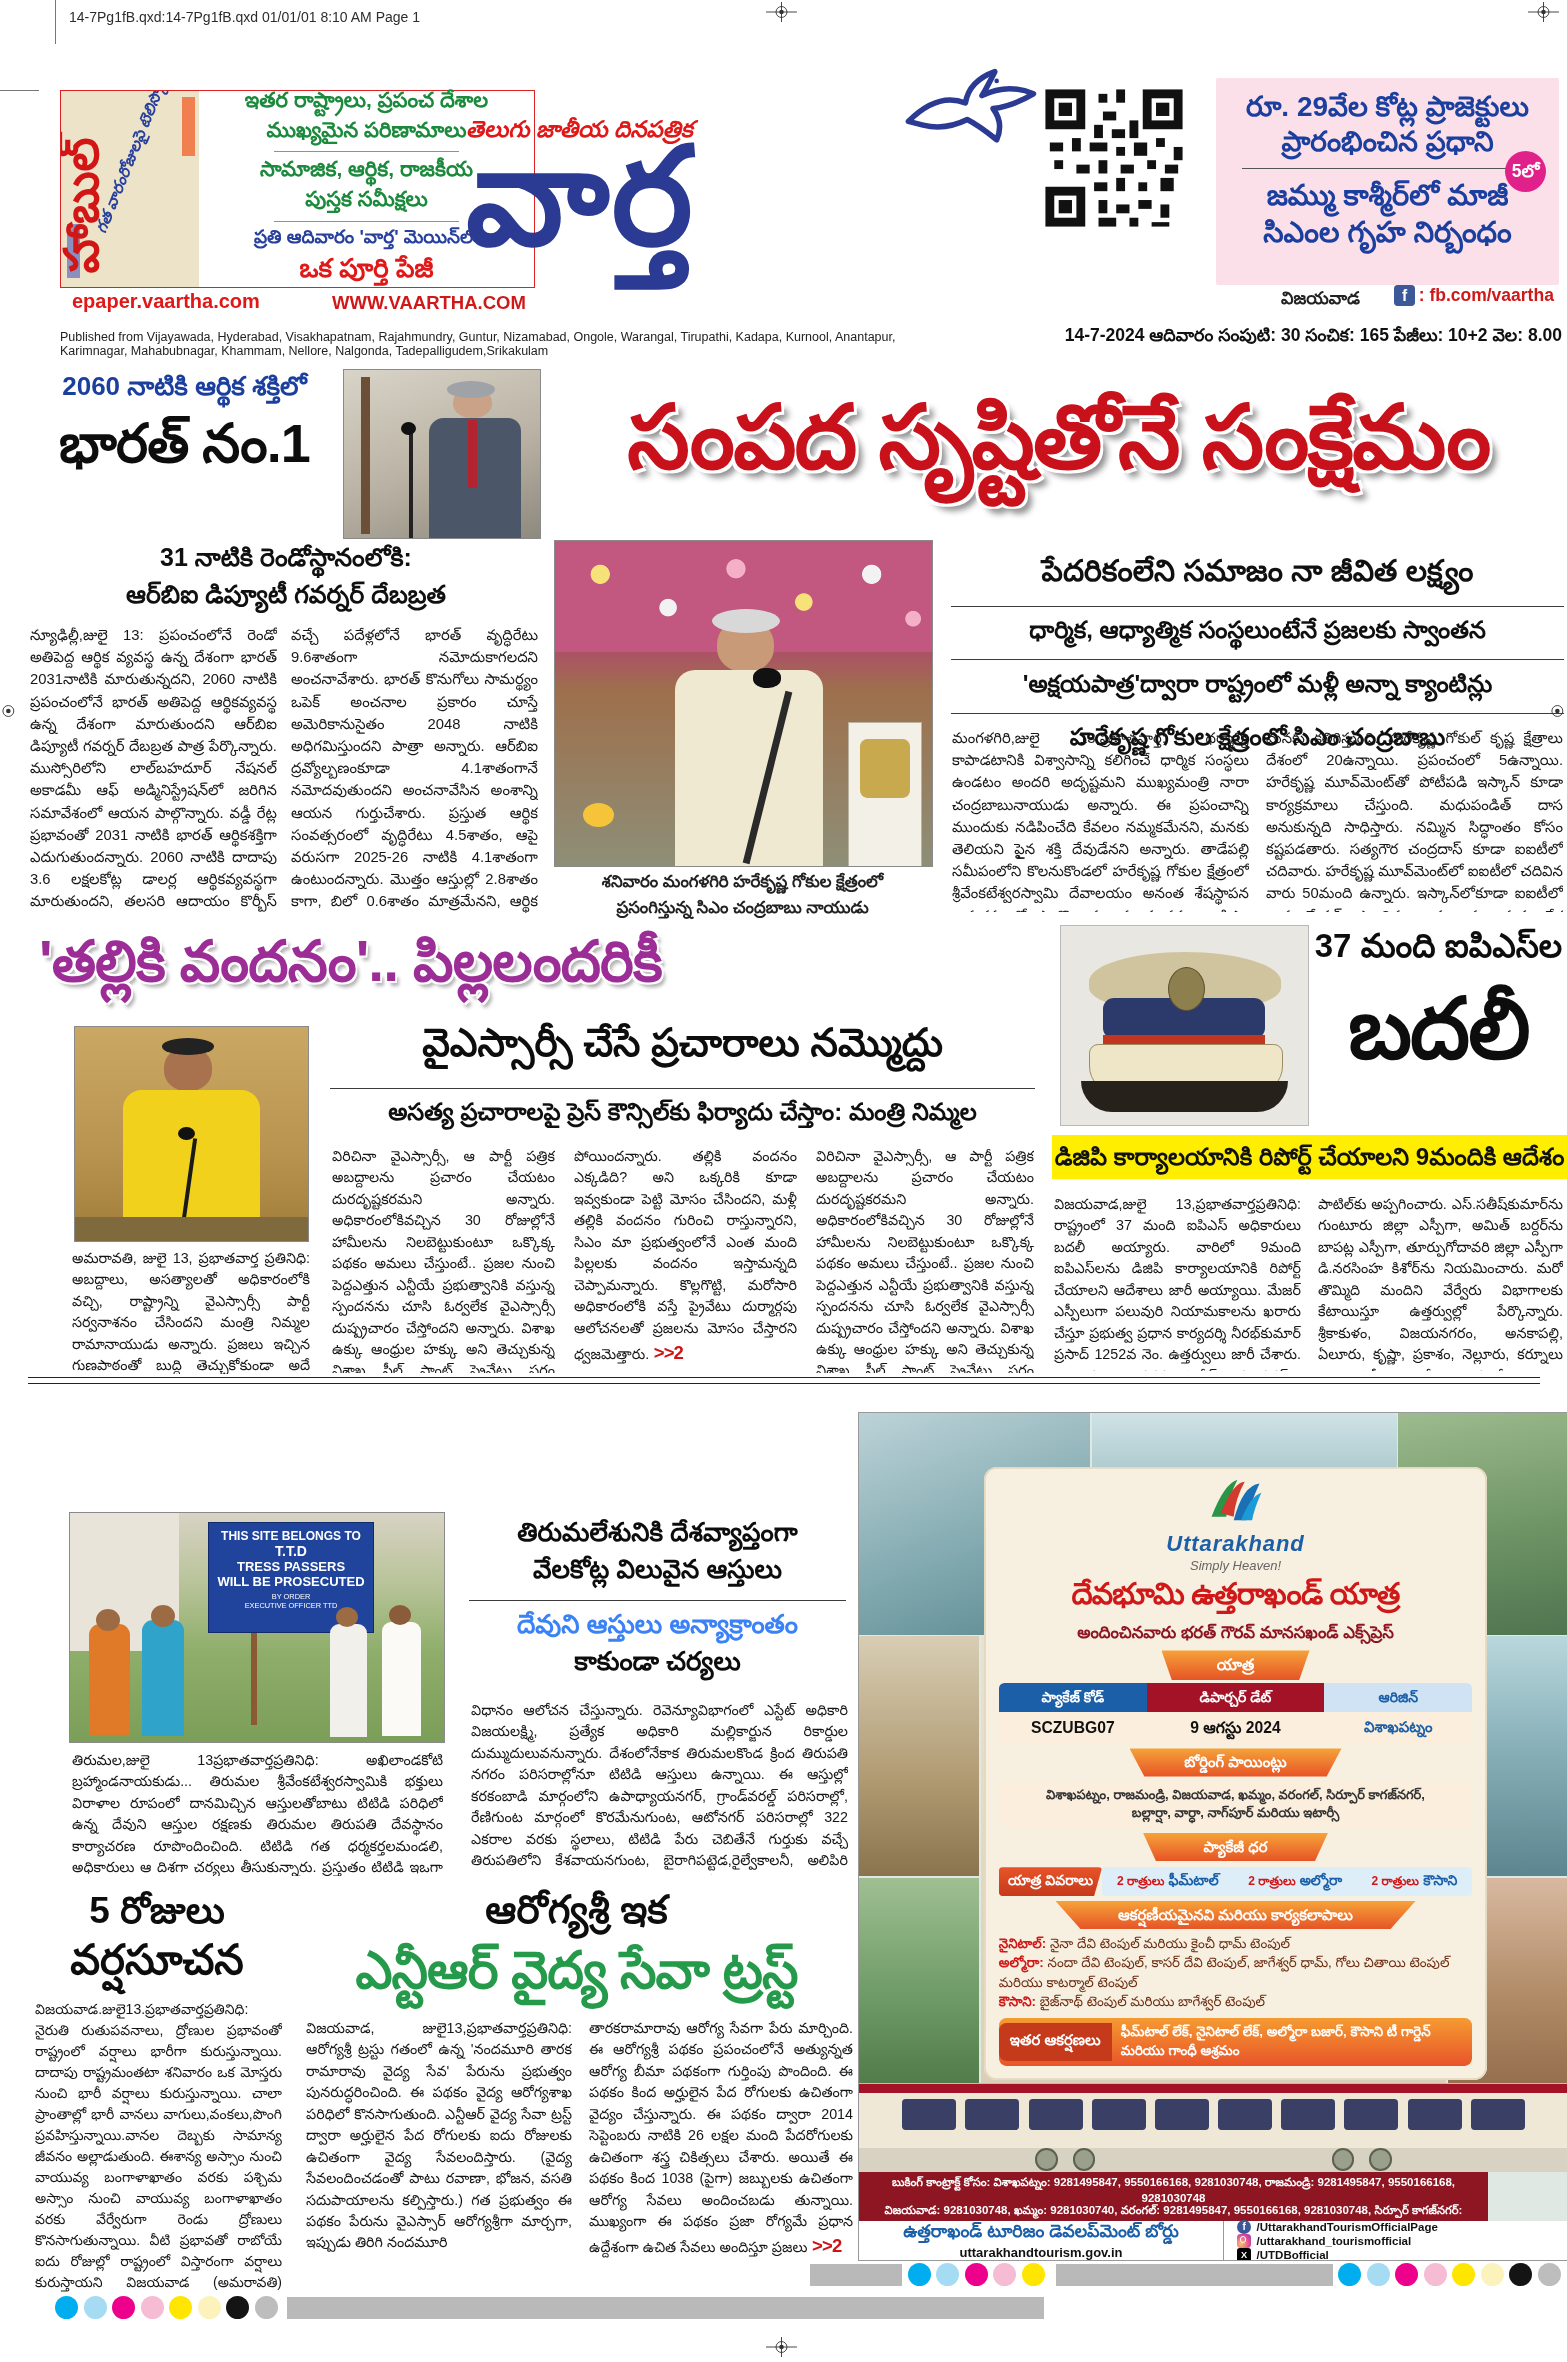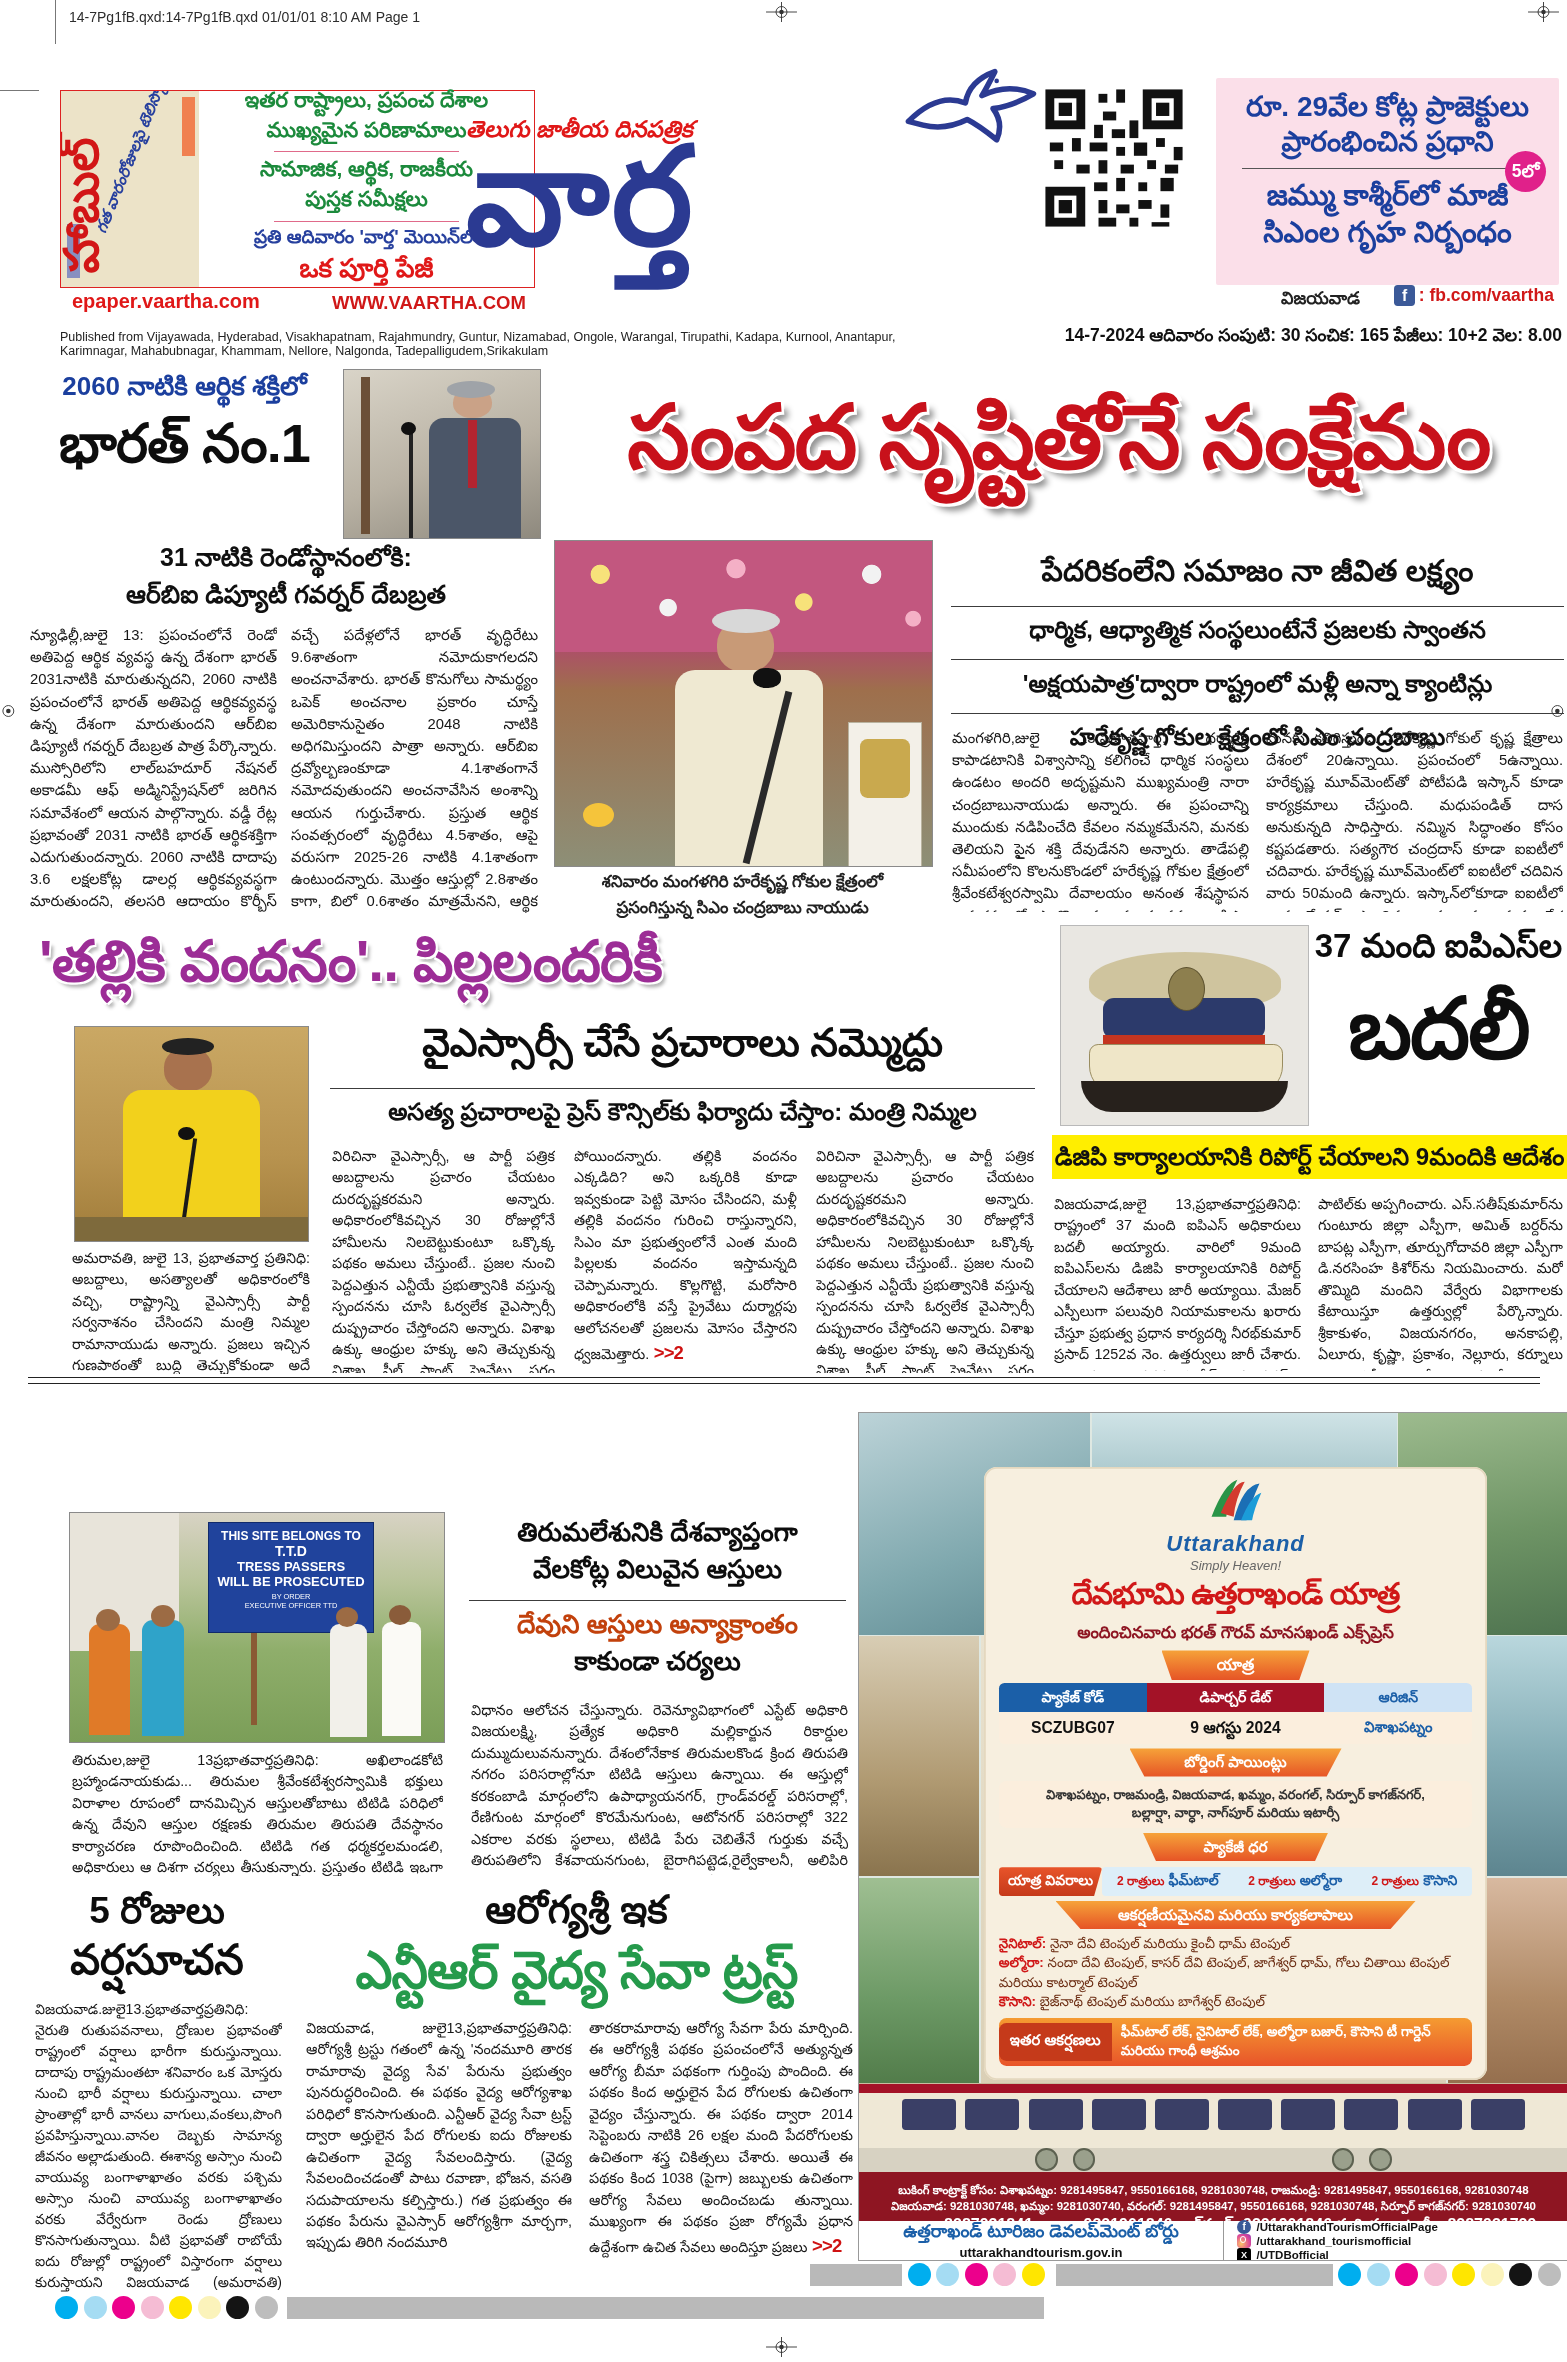--- a/index.html
+++ b/index.html
@@ -262,21 +262,21 @@
     <div class="abs" style="left:260px;top:111px;width:37px;height:113px;background:#f2f0ea;border-radius:9.2px 9.2px 0 0"></div>
     <div class="abs" style="left:266px;top:94px;width:22px;height:20px;border-radius:50%;background:#9c6b44"></div>
     <div class="abs" style="left:312px;top:109px;width:39px;height:114px;background:#fbfaf6;border-radius:9.2px 9.2px 0 0"></div>
     <div class="abs" style="left:319px;top:92px;width:22px;height:20px;border-radius:50%;background:#8a5c3a"></div>
   </div>
   <div class="abs bt" style="left:72px;top:1750px;width:371px;height:126px;font-size:14.3px">తిరుమల,జులై 13ప్రభాతవార్తప్రతినిధి: అఖిలాండకోటి బ్రహ్మాండనాయకుడు... తిరుమల శ్రీవేంకటేశ్వరస్వామికి భక్తులు విరాళాల రూపంలో దానమిచ్చిన ఆస్తులతోబాటు టిటిడి పరిధిలో ఉన్న దేవుని ఆస్తుల రక్షణకు తిరుమల తిరుపతి దేవస్థానం కార్యాచరణ రూపొందించింది. టిటిడి గత ధర్మకర్తలమండలి, అధికారులు ఆ దిశగా చర్యలు తీసుకున్నారు. ప్రస్తుతం టిటిడి ఇఒగా బాధ్యతలు చేపట్టిన జె.శ్యామలరావు టిటిడి ఆస్తులు ఎన్ని ఉన్నాయి, ఎక్కడెక్కడ ఉన్నాయి అంటూ ఆరా తీస్తున్నారు.దేవుని ఆస్తులు అన్యాక్రాంతంగాకుండా చేపట్టాల్సిన చర్యలపై ముందుకెళ్లే</div>
 
   <div class="abs" style="left:469px;top:1517px;width:377px">
     <div class="b c" style="font-size:26px;color:#0d0d0d">తిరుమలేశునికి దేశవ్యాప్తంగా</div>
     <div class="b c sep" style="font-size:26px;color:#0d0d0d;padding-bottom:9.2px">వేలకోట్ల విలువైన ఆస్తులు</div>
-    <div class="b c" style="font-size:26px;color:#c2410c;padding-top:7.4px">దేవుని ఆస్తులు అన్యాక్రాంతం</div>
+    <div class="b c" style="font-size:26px;color:#3b82f6;padding-top:7.4px">దేవుని ఆస్తులు అన్యాక్రాంతం</div>
     <div class="b c" style="font-size:26px;color:#0d0d0d">కాకుండా చర్యలు</div>
   </div>
   <div class="abs bt" style="left:471px;top:1700px;width:377px;height:175px;font-size:14.3px"><span>విధానం ఆలోచన చేస్తున్నారు. రెవెన్యూవిభాగంలో ఎస్టేట్ అధికారి విజయలక్ష్మి, ప్రత్యేక అధికారి మల్లికార్జున రికార్డుల దుమ్ముదులువనున్నారు. దేశంలోనేకాక తిరుమలకొండ క్రింద తిరుపతి నగరం పరిసరాల్లోనూ టిటిడి ఆస్తులు ఉన్నాయి. ఈ ఆస్తుల్లో కరకంబాడి మార్గంలోని ఉపాధ్యాయనగర్, గ్రాండ్‌వరల్డ్ పరిసరాల్లో, రేణిగుంట మార్గంలో కొరమేనుగుంట, ఆటోనగర్ పరిసరాల్లో 322 ఎకరాల వరకు స్థలాలు, టిటిడి పేరు చెబితేనే గుర్తుకు వచ్చే తిరుపతిలోని కేశవాయనగుంట, బైరాగిపట్టెడ,రైల్వేకాలనీ, అలిపిరి మార్గం, ఎంఆర్‌పల్లి, ఉల్లిపట్టెడ వంటి చోట్ల ఇలా ఉన్న స్థలాలు టిటిడివన్నట్లు సర్వే నంబర్లతో సహా టిటిడి ఎస్టేట్ విభాగం జిల్లాలోని సబ్ రిజిస్ట్రేషన్‌శాఖ కార్యాలయాల అధికారులకు గతంలోనే నివేదికలు ఇచ్చారు. ఈ స్థలాలు అధికశాతం టిటిడివి కావడంతో వాటిని నిషేధిత జాబితాలో పొందుపర్చాలని రిజిస్ట్రేషన్ శాఖకు జాబితా అందిం</span></div>
 
   <div class="abs hline" style="left:28px;top:1879px;width:826px;height:1.8px"></div>
   <div class="abs vline" style="left:288px;top:1888px;height:391px"></div>
 
   <div class="abs b c" style="left:28px;top:1890px;width:258px;font-size:37px;color:#0d0d0d">5 రోజులు</div>
   <div class="abs b c" style="left:28px;top:1936px;width:258px;font-size:42px;color:#0d0d0d">వర్షసూచన</div>
   <div class="abs bt" style="left:35px;top:1999px;width:247px;height:293px;font-size:14px"><span>విజయవాడ.జులై13.ప్రభాతవార్తప్రతినిధి: నైరుతి రుతుపవనాలు, ద్రోణుల ప్రభావంతో రాష్ట్రంలో వర్షాలు భారీగా కురుస్తున్నాయి. దాదాపు రాష్ట్రమంతటా శనివారం ఒక మోస్తరు నుంచి భారీ వర్షాలు కురుస్తున్నాయి. చాలా ప్రాంతాల్లో భారీ వానలు వాగులు,వంకలు,పొంగి ప్రవహిస్తున్నాయి.వానల దెబ్బకు సామాన్య జీవనం అల్లాడుతుంది. ఈశాన్య అస్సాం నుంచి వాయువ్య బంగాళాఖాతం వరకు పశ్చిమ అస్సాం నుంచి వాయువ్య బంగాళాఖాతం వరకు వేర్వేరుగా రెండు ద్రోణులు కొనసాగుతున్నాయి. వీటి ప్రభావతో రాబోయే ఐదు రోజుల్లో రాష్ట్రంలో విస్తారంగా వర్షాలు కురుస్తాయని విజయవాడ (అమరావతి) వాతావరణ కేంద్రం ప్రకటించింది. శని, ఆదివారాల్లో ఉత్తర కోస్తాలోని పలు</span></div>
@@ -355,21 +355,21 @@
     <div class="abs" style="left:0;top:670px;width:709px;height:65px;background:#efe8d6;border-top:1.8px solid #c9bda0">
       <div class="abs" style="left:0;top:0;width:709px;height:9.2px;background:#a31227"></div>
       <div class="abs" style="left:0;top:14.8px;width:709px;height:37px;white-space:nowrap;text-align:center">
         <span class="win"></span><span class="win"></span><span class="win"></span><span class="win"></span><span class="win"></span><span class="win"></span><span class="win"></span><span class="win"></span><span class="win"></span><span class="win"></span>
       </div>
     </div>
     <div class="abs" style="left:0;top:735px;width:709px;height:24px;background:#d7d2c2;text-align:center">
       <span class="wheel" style="width:18.5px;height:18.5px;border-width:2.8px"></span><span class="wheel" style="width:18.5px;height:18.5px;border-width:2.8px"></span><span style="display:inline-block;width:222px"></span><span class="wheel" style="width:18.5px;height:18.5px;border-width:2.8px"></span><span class="wheel" style="width:18.5px;height:18.5px;border-width:2.8px"></span>
     </div>
 
-    <div class="abs c" style="left:0;top:759px;width:709px;height:50px;background:#8e1522;color:#fff;padding-top:12px;box-sizing:border-box">
+    <div class="abs c" style="left:0;top:759px;width:629px;height:50px;background:#8e1522;color:#fff;padding-top:4px;box-sizing:border-box">
       <div class="b" style="font-size:11.5px">బుకింగ్ కాంట్రాక్ట్ కోసం: విశాఖపట్నం: 9281495847, 9550166168, 9281030748, రాజమండ్రి: 9281495847, 9550166168, 9281030748</div>
       <div class="b" style="font-size:11.5px">విజయవాడ: 9281030748, ఖమ్మం: 9281030740, వరంగల్: 9281495847, 9550166168, 9281030748, సిర్పూర్ కాగజ్‌నగర్: 9281030740</div>
       <div class="b" style="font-size:16px">బల్లార్షా: 8287931841, వార్ధా: 9321901846 నాగ్‌పూర్: 9321901846 మరియు ఇటార్సీ: 8287931729</div>
     </div>
 
     <div class="abs" style="left:0;top:808px;width:709px;height:39px;background:#fff;display:flex;align-items:center">
       <div style="flex:1.1;text-align:center;border-right:1.8px solid #999">
         <div class="b" style="font-size:17.5px;color:#1b5fa8">ఉత్తరాఖండ్ టూరిజం డెవలప్‌మెంట్ బోర్డు</div>
         <div class="b" style="font-size:13px;color:#111">uttarakhandtourism.gov.in</div>
       </div>

